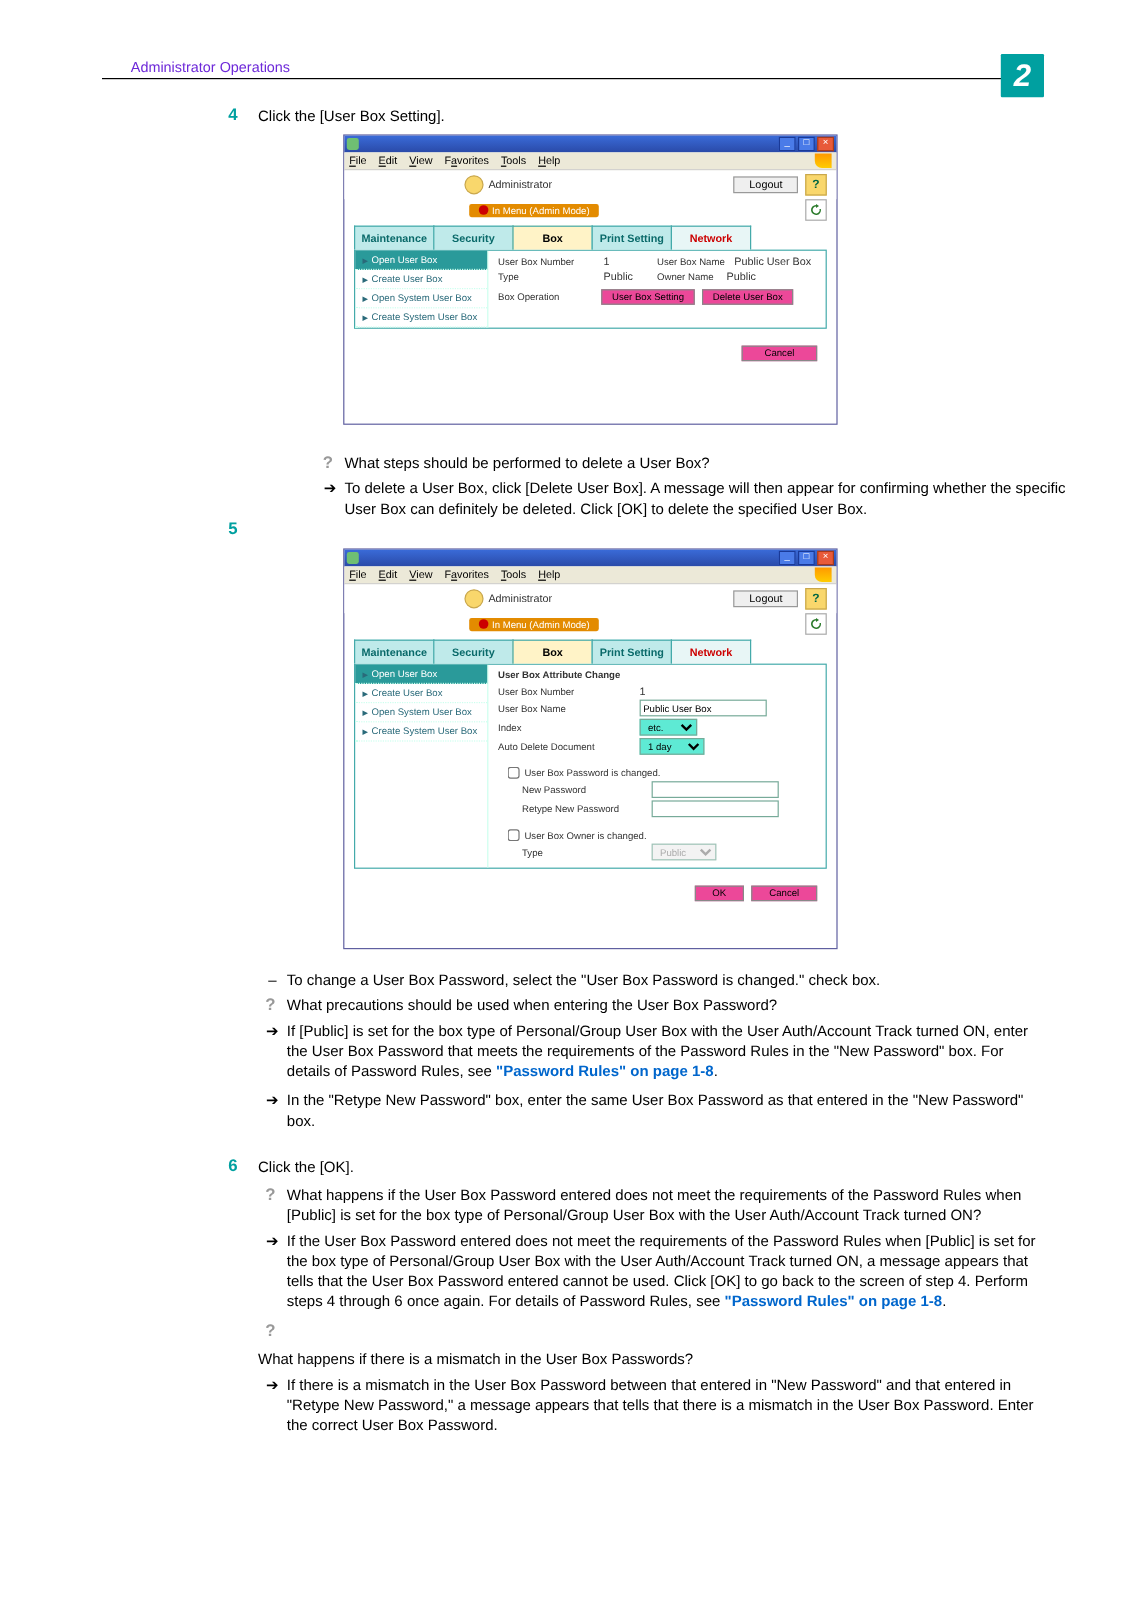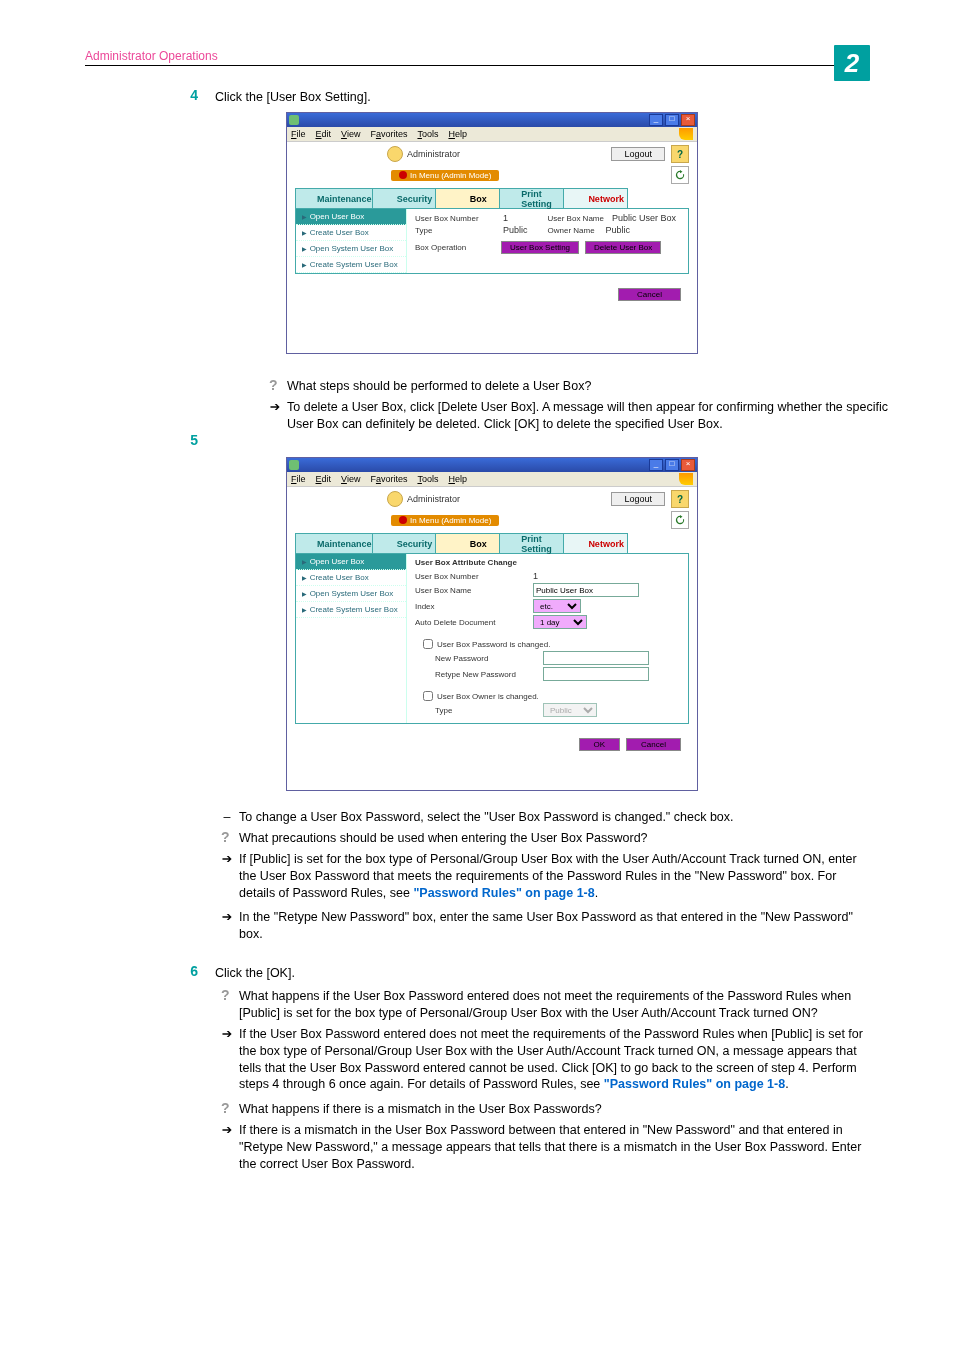--- a/index.html
+++ b/index.html
@@ -24,21 +24,22 @@
     top: 45px;
     width: 783px;
     border-bottom: 1px solid #000;
     padding-bottom: 2px;
     display: flex;
     justify-content: space-between;
     align-items: flex-end;
   }
   .header-title {
     font-size: 12px;
-    color: #ec4899;
+    color: #6d28d9;
+    margin-left: 24px;
   }
   .header-num-box {
     width: 36px;
     height: 36px;
     background: #00a0a0;
     color: #fff;
     font-size: 26px;
     font-style: italic;
     font-weight: bold;
     display: flex;
@@ -113,41 +114,41 @@
   .topstrip .left { display:flex; align-items:center; gap:4px; }
   .admin-icon { width:14px; height:14px; background:#f9d76c; border-radius:50%; border:1px solid #c9a74c; }
   .logout { border:1px solid #999; padding:1px 12px; background:#efefef; font-size:9px; color:#000;}
   .helpbox { width:16px; height:16px; background:#f9d76c; border:1px solid #c9a74c; display:flex; align-items:center; justify-content:center; color:#064; font-weight:bold; font-size:10px;}
   .modestrip { height:18px; padding-left:104px; display:flex; align-items:center; justify-content:space-between; padding-right:8px;}
   .modestrip .modebtn { background:#e38b00; color:#fff; padding:1px 8px; border-radius:2px; font-size:8px; display:flex; align-items:center; gap:3px;}
   .modestrip .modebtn .ball{width:8px;height:8px;background:#c00;border-radius:50%;}
   .rtool { width:16px; height:16px; border:1px solid #aaa; display:flex; align-items:center; justify-content:center; }
   .rtool svg{width:10px;height:10px;}
   .tabstrip { display:flex; height:20px; margin:4px 8px 0 8px;}
-  .tab { flex: 1 1 0; border:1px solid #4aa; border-bottom:none; margin-right:-1px; display:flex; align-items:center; justify-content:center; background:#e8f6f6; color:#0a6a6a; font-weight:bold; font-size:9px;padding-left:21px;}
+  .tab { flex: 1 1 0; border:1px solid #4aa; border-bottom:none; margin-right:-1px; display:flex; align-items:center; justify-content:center; background:#e8f6f6; color:#0a6a6a; font-weight:bold; font-size:9px;}
   .tab.inactive { background:#bfeaea; }
   .tab.active { background:#fff3c7; color:#000; font-weight:bold;}
   .tab.net { color:#c00; background:#e8f6f6;}
   .tab.spacer { border:none; background:transparent;}
   .panel { display:flex; margin:0 8px 8px 8px; border:1px solid #4aa; }
   .sidenav { width:110px; border-right:1px solid #cfe; font-size:8px;}
   .sidenav .item { padding:3px 6px; color:#2a6a7a; border-bottom:1px dotted #cfe; display:flex; align-items:center; gap:3px;}
   .sidenav .item .tri{color:#2a6a7a;font-size:6px;}
   .sidenav .item.active { background:#2a9a9a; color:#fff; }
   .maincontent { flex:1; padding:4px 8px; }
   .kv { display:flex; gap:8px; margin-bottom:2px; align-items:center;}
   .kv label{ font-size:8px; min-width:80px; }
-  .btn { border:1px solid #888; background:#a21caf; padding:1px 8px; font-size:8px; color:#000;}
+  .btn { border:1px solid #888; background:#ec4899; padding:1px 8px; font-size:8px; color:#000;}
   .btn.long{padding:1px 18px;}
   .bottombar{ display:flex; justify-content:flex-end; padding:6px 16px 10px; }
   .checkline{ display:flex; align-items:center; gap:4px; font-size:8px; margin:2px 0 2px 8px;}
   .checkline input[type=checkbox]{ width:10px; height:10px; margin:0;}
   .indent{ margin-left: 20px; }
   .input { border:1px solid #7a9; height:12px; width:100px; font-size:8px; padding:0 2px; background:#fff;}
-  .select{ border:1px solid #7a9; height:14px; font-size:8px; background:#f0abfc; padding:0 2px;}
+  .select{ border:1px solid #7a9; height:14px; font-size:8px; background:#5eead4; padding:0 2px;}
   .disabled{ background:#eee; color:#888;}
   .heading8{ font-weight:bold; font-size:8px; margin-bottom:4px; display:block;}
 
   .q-icon {
     width:12px; height:16px; position:relative;
   }
   .q-icon::before{
     content: "?";
     color:#999; font-weight:bold; font-size:14px; position:absolute; top:-2px; left:0;
   }
@@ -423,21 +424,21 @@
     <div class="ql">
         <div class="glyph">
           <span class="q-icon"></span>
         </div>
         <div class="txt">What happens if the User Box Password entered does not meet the requirements of the Password Rules when [Public] is set for the box type of Personal/Group User Box with the User Auth/Account Track turned ON?</div>
       </div>
     <div class="ql" style="margin-top:4px;">
         <div class="glyph">➔</div>
         <div class="txt"><span>If the User Box Password entered does not meet the requirements of the Password Rules when [Public] is set for the box type of Personal/Group User Box with the User Auth/Account Track turned ON, a message appears that tells that the User Box Password entered cannot be used. Click [OK] to go back to the screen of step 4. Perform steps 4 through 6 once again. For details of Password Rules, see </span><a class="link">"Password Rules" on page 1-8</a><span>.</span></div>
       </div>
-    <div class="ql" style="margin-top:8px;">
+    <div class="ql" style="margin-top:8px;flex-direction:column;">
         <div class="glyph">
           <span class="q-icon"></span>
         </div>
         <div class="txt">What happens if there is a mismatch in the User Box Passwords?</div>
       </div>
     <div class="ql">
         <div class="glyph">➔</div>
         <div class="txt">If there is a mismatch in the User Box Password between that entered in "New Password" and that entered in "Retype New Password," a message appears that tells that there is a mismatch in the User Box Password. Enter the correct User Box Password.</div>
       </div>
   </div>

